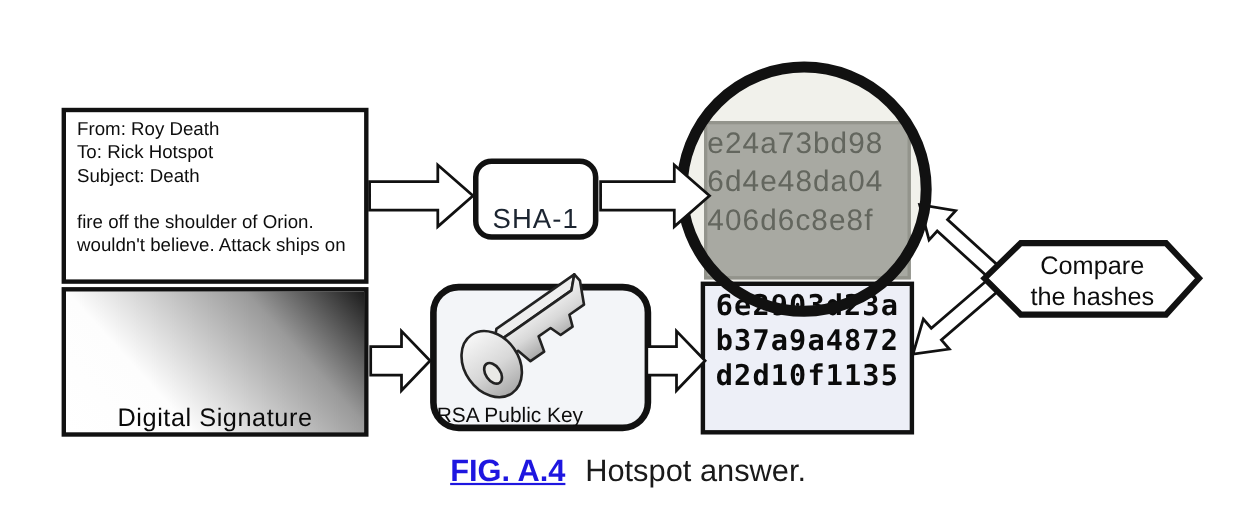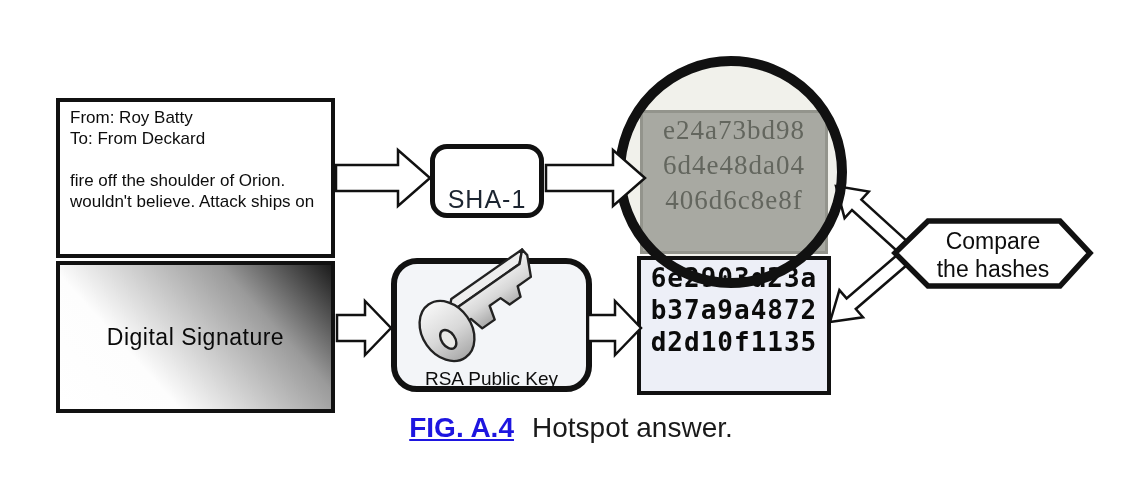--- a/index.html
+++ b/index.html
@@ -6,46 +6,46 @@
   #canvas{position:relative;width:1142px;height:484px;background:#ffffff;overflow:hidden;
           font-family:"Liberation Sans",sans-serif;}
 
   
   .circle-fill{position:absolute;left:620px;top:61px;width:222px;height:222px;border-radius:50%;
                background:#f1f1eb;z-index:1;}
 
   
   .mag-box{position:absolute;left:640px;top:110px;width:188px;height:144px;background:#a8a9a2;
            border:3px solid #93948c;box-sizing:border-box;z-index:2;}
-  .mag-line{height:35px;line-height:35px;text-align:center;
-            font-family:Liberation Serif, serif;font-size:27px;letter-spacing:1px;
+  .mag-line{height:35px;line-height:35px;
+            font-family:Liberation Sans, sans-serif;font-size:27px;letter-spacing:1px;
             color:#63665e;white-space:nowrap;}
 
   
   .msg-box{position:absolute;left:56px;top:98px;width:279px;height:160px;background:#ffffff;
            border:4px solid #111111;box-sizing:border-box;z-index:3;padding:5px 0 0 10px;}
   .msg-line{height:21px;line-height:21px;font-size:17px;color:#0d0d0d;white-space:nowrap;}
 
   
-  .sig-box{position:absolute;left:56px;top:261px;width:279px;height:152px;
+  .sig-box{position:absolute;left:56px;top:261px;width:279px;height:136px;
            border:4px solid #111111;box-sizing:border-box;z-index:3;
            background:linear-gradient(48deg,#ffffff 0%,#fdfdfd 30%,#9a9a9a 72%,#1c1c1c 100%);
-           display:flex;align-items:center;justify-content:center;}
+           display:flex;align-items:flex-end;justify-content:center;}
   .sig-label{font-size:23px;color:#0a0a0a;letter-spacing:0.5px;}
 
   
   .sha-box{position:absolute;left:430px;top:144px;width:114px;height:74px;background:#ffffff;
            border:5px solid #111111;border-radius:17px;box-sizing:border-box;z-index:3;
            display:flex;align-items:center;justify-content:center;}
   .sha-label{font-size:25px;letter-spacing:1px;color:#1c2531;margin-top:36px;}
 
   
   .rsa-box{position:absolute;left:391px;top:258px;width:201px;height:134px;background:#f3f5f8;
            border:6px solid #111111;border-radius:26px;box-sizing:border-box;z-index:3;}
-  .rsa-label{position:absolute;left:0;right:0;top:104px;text-align:center;font-size:19px;color:#0d0d0d;}
+  .rsa-label{position:absolute;left:0;right:0;top:104px;font-size:19px;color:#0d0d0d;}
 
   
   .hash-box{position:absolute;left:637px;top:256px;width:194px;height:139px;background:#edeff7;
             border:4px solid #111111;box-sizing:border-box;z-index:3;padding-top:2px;}
   .hash-line{height:32px;line-height:32px;text-align:center;
              font-family:"DejaVu Sans Mono",monospace;font-weight:bold;font-size:26px;
              letter-spacing:1px;color:#0b0b0b;white-space:nowrap;}
 
   
   .overlay{position:absolute;left:0;top:0;width:1142px;height:484px;z-index:4;pointer-events:none;}
@@ -68,22 +68,23 @@
 
   <div class="circle-fill"></div>
 
   <div class="mag-box">
     <div class="mag-line">e24a73bd98</div>
     <div class="mag-line">6d4e48da04</div>
     <div class="mag-line">406d6c8e8f</div>
   </div>
 
   <div class="msg-box">
-    <div class="msg-line">From: Roy Batty</div>
-    <div class="msg-line">To: From Deckard</div>
+    <div class="msg-line">From: Roy Death</div>
+    <div class="msg-line">To: Rick Hotspot</div>
+    <div class="msg-line">Subject: Death</div>
     <div class="msg-line"></div>
     <div class="msg-line">fire off the shoulder of Orion.</div>
     <div class="msg-line">wouldn't believe. Attack ships on</div>
   </div>
 
   <div class="sig-box">
     <span class="sig-label">Digital Signature</span>
   </div>
 
   <div class="sha-box">

